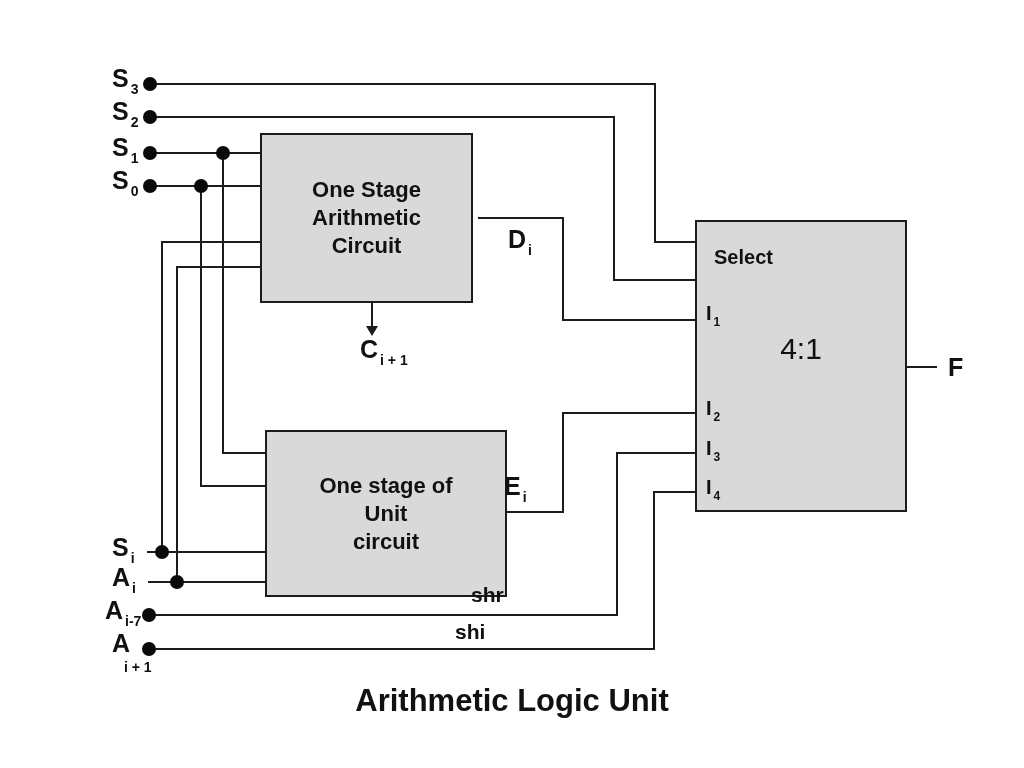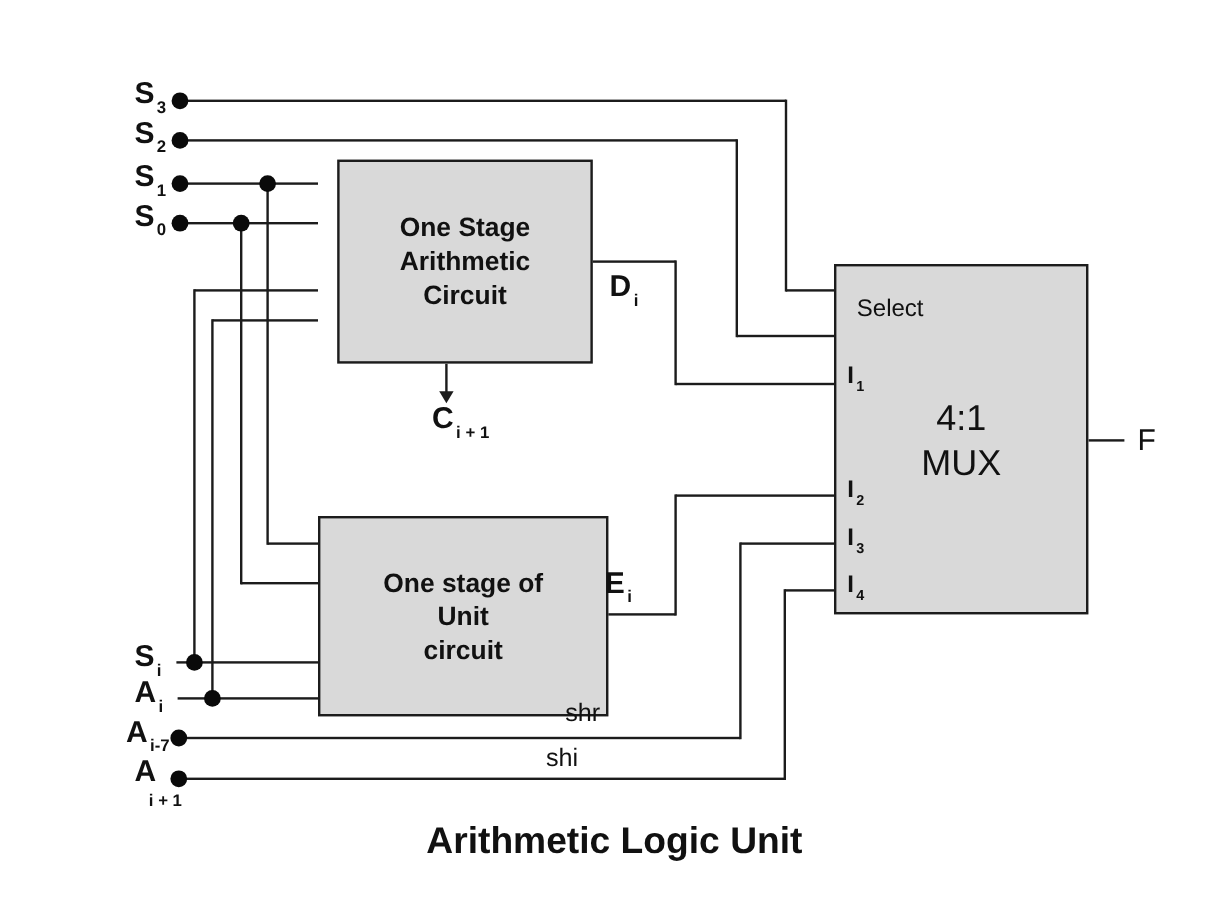--- a/index.html
+++ b/index.html
@@ -17,21 +17,21 @@
     display:flex;flex-direction:column;align-items:center;justify-content:center;
     text-align:center;font-weight:bold;font-size:22px;line-height:28px;
   }
   .sig{position:absolute;display:flex;align-items:flex-start;font-weight:bold;white-space:nowrap;}
   .sig .main{font-size:25px;line-height:1;}
   .sig .sub{font-size:14px;line-height:1;margin-top:16px;margin-left:2px;}
   .sig.small .main{font-size:20px;}
   .sig.small .sub{font-size:12px;margin-top:13px;}
   .sig.stack{flex-direction:column;align-items:flex-start;}
   .sig.stack .sub{margin-top:4px;margin-left:12px;}
-  .plain{position:absolute;font-weight:normal;white-space:nowrap;}
+  .plain{position:absolute;font-weight:bold;white-space:nowrap;}
   .select-label{font-size:20px;}
   .shift-label{font-size:21px;}
   .f-label{font-size:25px;}
   .mux-center{
     position:absolute;left:695px;top:330px;width:212px;text-align:center;
     font-weight:normal;font-size:30px;line-height:38px;
   }
   .arrow-down{
     position:absolute;width:0;height:0;
     border-left:6px solid transparent;border-right:6px solid transparent;
@@ -86,38 +86,37 @@
   <div class="dot" style="left:143px;top:110px;"></div>
   <div class="dot" style="left:143px;top:146px;"></div>
   <div class="dot" style="left:143px;top:179px;"></div>
   <div class="dot" style="left:216px;top:146px;"></div>
   <div class="dot" style="left:194px;top:179px;"></div>
   <div class="dot" style="left:155px;top:545px;"></div>
   <div class="dot" style="left:170px;top:575px;"></div>
   <div class="dot" style="left:142px;top:608px;"></div>
   <div class="dot" style="left:142px;top:642px;"></div>
 
-  <div class="box" style="left:281px;top:133px;width:213px;height:170px;">
+  <div class="box" style="left:260px;top:133px;width:213px;height:170px;">
     <span>One Stage</span>
     <span>Arithmetic</span>
     <span>Circuit</span>
   </div>
 
   <div class="box" style="left:265px;top:430px;width:242px;height:167px;">
     <span>One stage of</span>
     <span>Unit</span>
     <span>circuit</span>
   </div>
 
   <div class="box" style="left:695px;top:220px;width:212px;height:292px;"></div>
 
   <div class="plain select-label" style="left:714px;top:246px;">Select</div>
   <div class="mux-center">
     <span style="display:block;">4:1</span>
-    <span style="display:block;">MUX</span>
   </div>
   <div class="sig small" style="left:706px;top:303px;">
     <span class="main">I</span>
       <span class="sub">1</span>
   </div>
   <div class="sig small" style="left:706px;top:398px;">
     <span class="main">I</span>
       <span class="sub">2</span>
   </div>
   <div class="sig small" style="left:706px;top:438px;">

